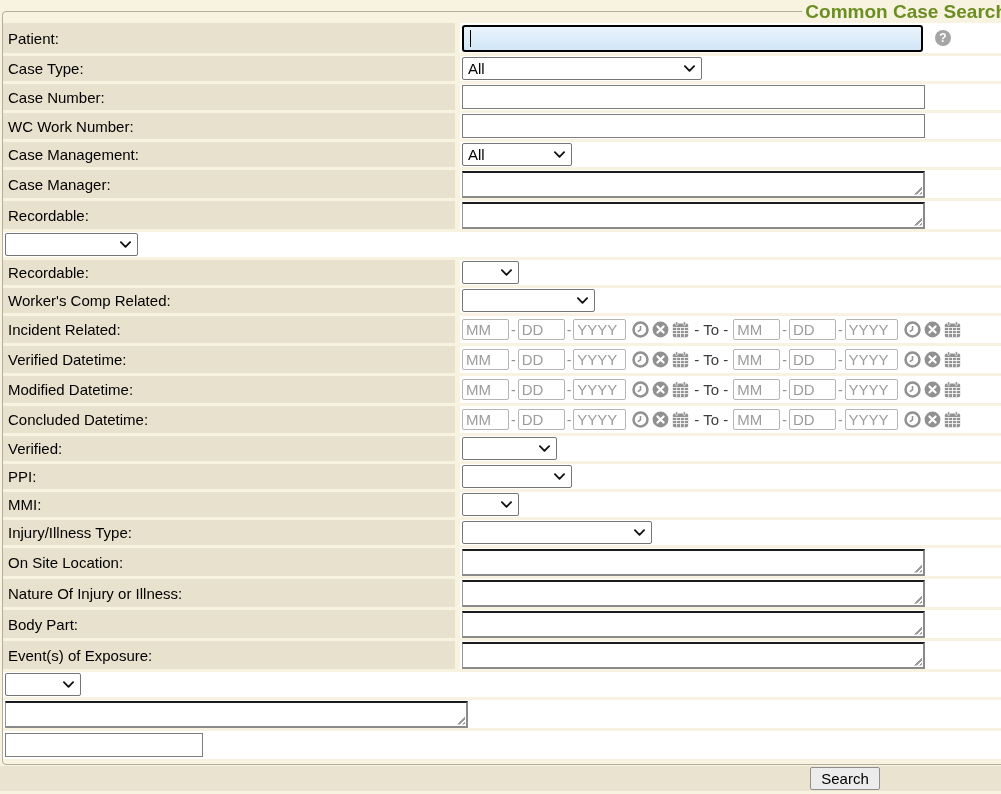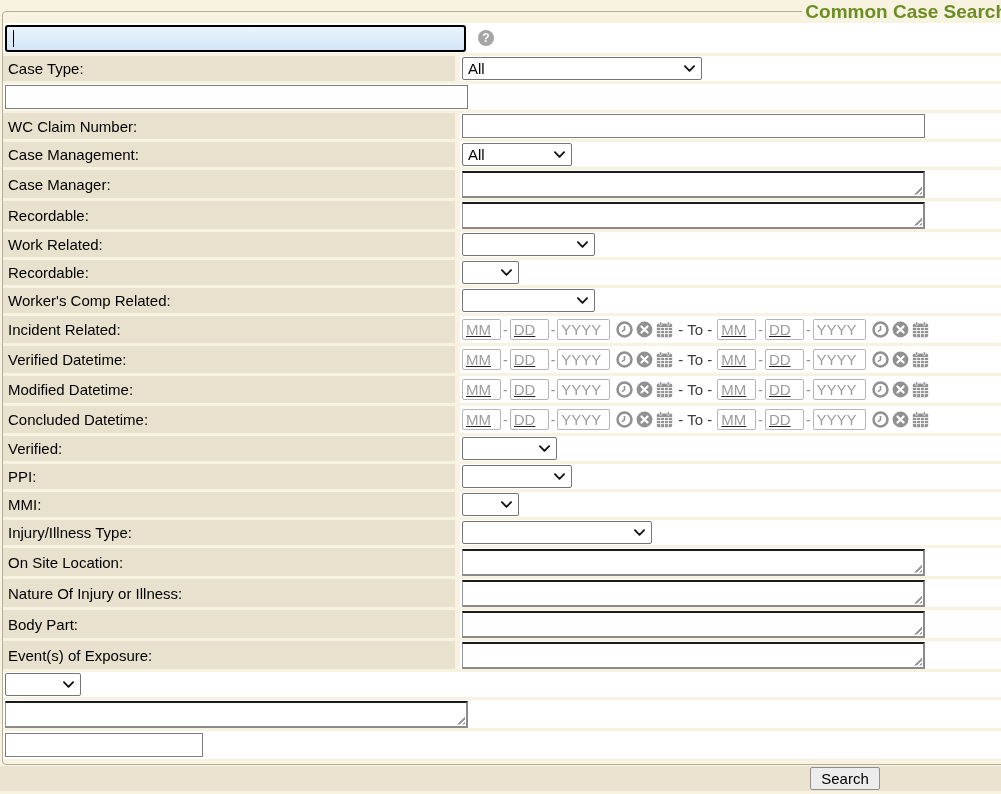--- a/index.html
+++ b/index.html
@@ -87,21 +87,21 @@
     background: repeating-linear-gradient(135deg, #9c9c9c 0 1.5px, #ffffff 1.5px 3.5px);
     cursor: nwse-resize;
   }
 
   
   .dt {
     height: 21px; border: 1px solid #b5b5b5; border-radius: 2px;
     padding: 0 3px; font-size: 15px; color: #222; background: #fff; font-family: inherit;
   }
   .dt::placeholder { color: #9c9c9c; opacity: 1; }
-  .dt-mm, .dt-dd { width: 39px; text-decoration: underline; } .dt-yyyy { width: 53px; }
+  .dt-mm, .dt-dd { width: 47px; } .dt-yyyy { width: 53px; }
   .dt-sep { color: #8f8f8f; margin: 0 2px; font-size: 14px; }
   .dt-icons { display: inline-flex; align-items: center; gap: 3px; margin-left: 6px; }
   .icon17 { width: 17px; height: 17px; display: block; cursor: pointer; }
   .dt-to { color: #3d3d3d; margin: 0 5px; font-size: 15px; white-space: pre; }
 
   
   .action-bar { position: absolute; left: 0; top: 766px; width: 1001px; height: 25px; background: #eae3cf; }
   .search-btn {
     position: absolute; left: 810px; top: 1px; width: 70px; height: 23px;
     background: #ececec; border: 1px solid #8f8f8f; border-radius: 2px;
@@ -109,20 +109,21 @@
   }
 </style>
 </head>
 <body>
 
 <fieldset class="ccs">
   <legend class="ccs-legend">Common Case Search</legend>
   <div class="rows">
 
     <div class="row h30">
+      <div class="lbl">Patient:</div>
       <div class="ctl">
         <span class="patient-wrap">
           <input class="patient-input" value="" style="">
           <span class="caret"></span>
         </span>
         <span class="help">?</span>
       </div>
     </div>
 
     <div class="row h25">
@@ -131,27 +132,28 @@
         <span class="sel w240">
           <span>All</span>
           <svg class="chev" viewBox="0 0 12 7">
               <path d="M1 1 L6 6 L11 1" fill="none" stroke="#111" stroke-width="2" stroke-linecap="round" stroke-linejoin="round"></path>
             </svg>
         </span>
       </div>
     </div>
 
     <div class="row h26">
+      <div class="lbl">Case Number:</div>
       <div class="ctl">
         <input class="txt w463" value="" style="">
       </div>
     </div>
 
     <div class="row h26">
-      <div class="lbl">WC Claim Number:</div>
+      <div class="lbl">WC Work Number:</div>
       <div class="ctl">
         <input class="txt w463" value="" style="">
       </div>
     </div>
 
     <div class="row h25">
       <div class="lbl">Case Management:</div>
       <div class="ctl">
         <span class="sel w110">
           <span>All</span>
@@ -176,21 +178,20 @@
       <div class="lbl">Recordable:</div>
       <div class="ctl">
         <span class="ta-wrap">
           <textarea class="ta" style=""></textarea>
           <span class="grip"></span>
         </span>
       </div>
     </div>
 
     <div class="row h25">
-      <div class="lbl">Work Related:</div>
       <div class="ctl">
         <span class="sel w133">
           <span></span>
           <svg class="chev" viewBox="0 0 12 7">
               <path d="M1 1 L6 6 L11 1" fill="none" stroke="#111" stroke-width="2" stroke-linecap="round" stroke-linejoin="round"></path>
             </svg>
         </span>
       </div>
     </div>
 

